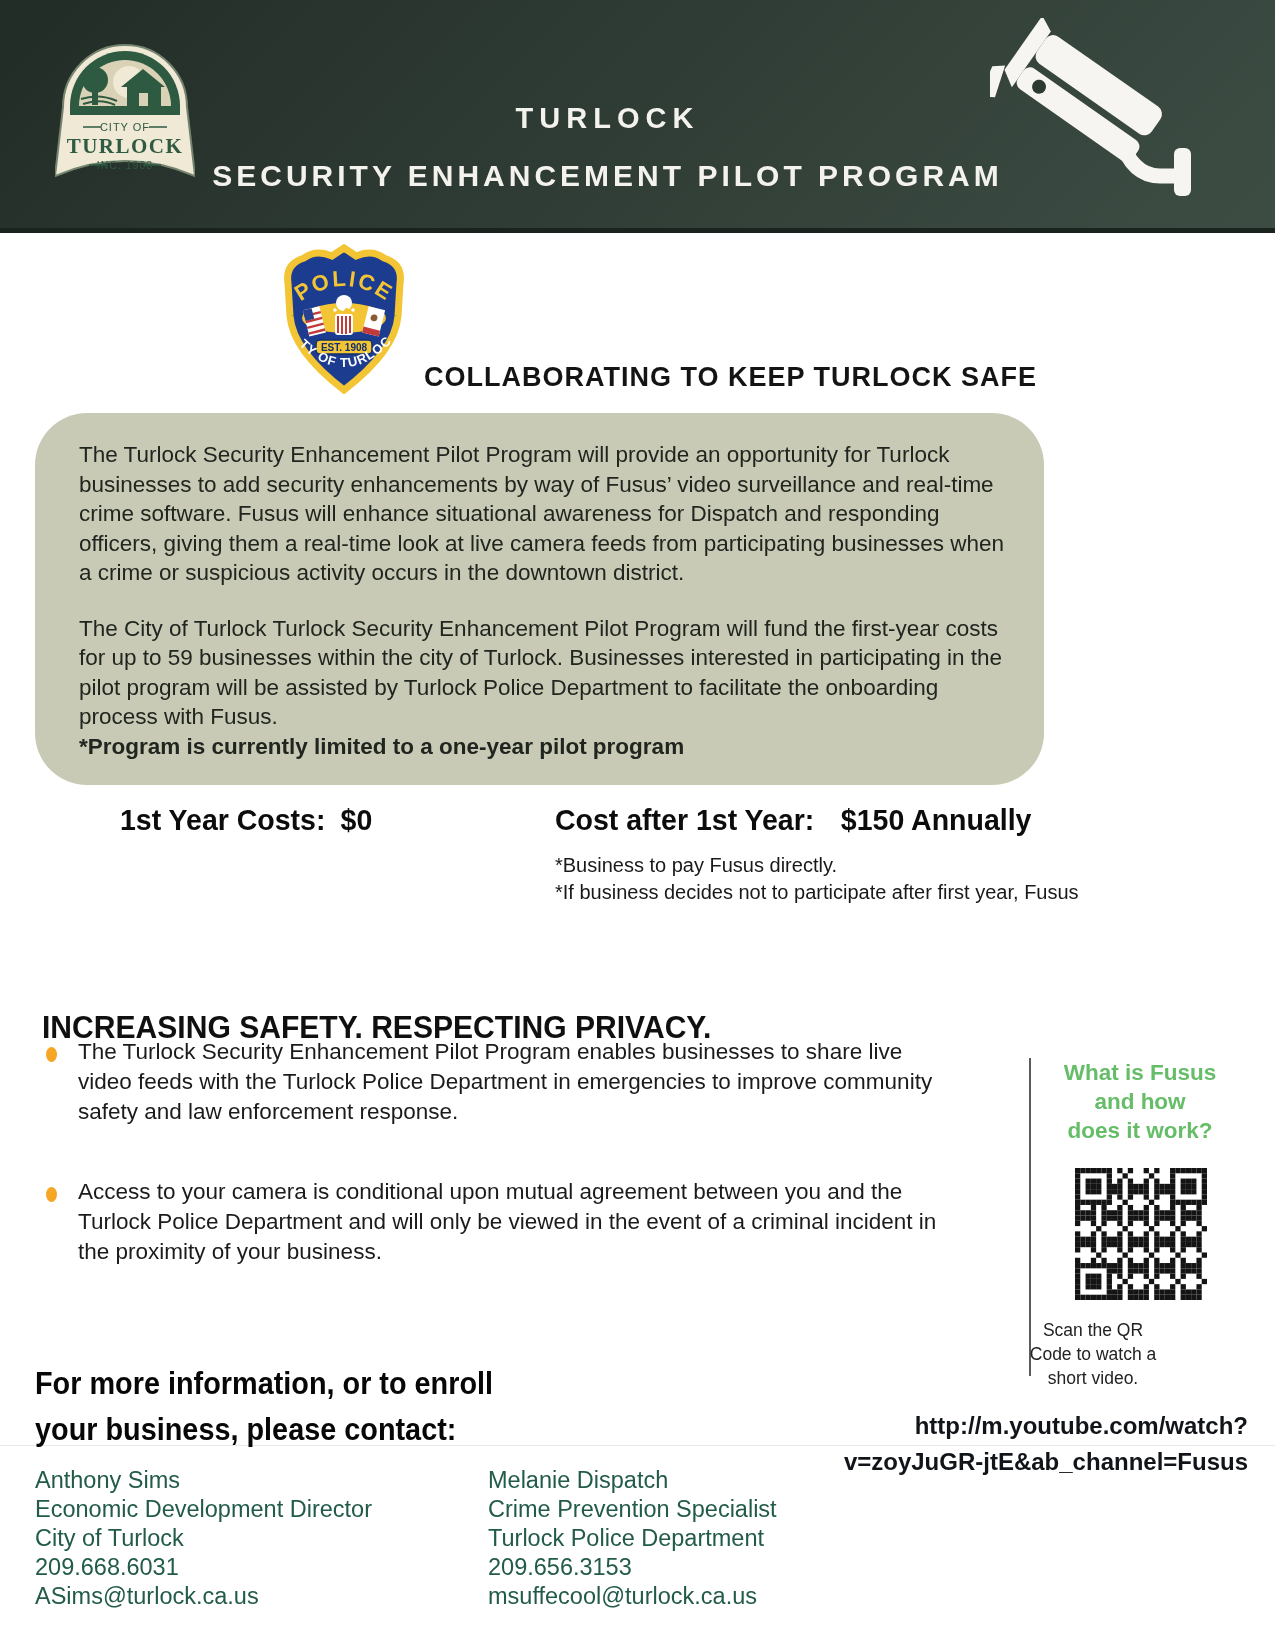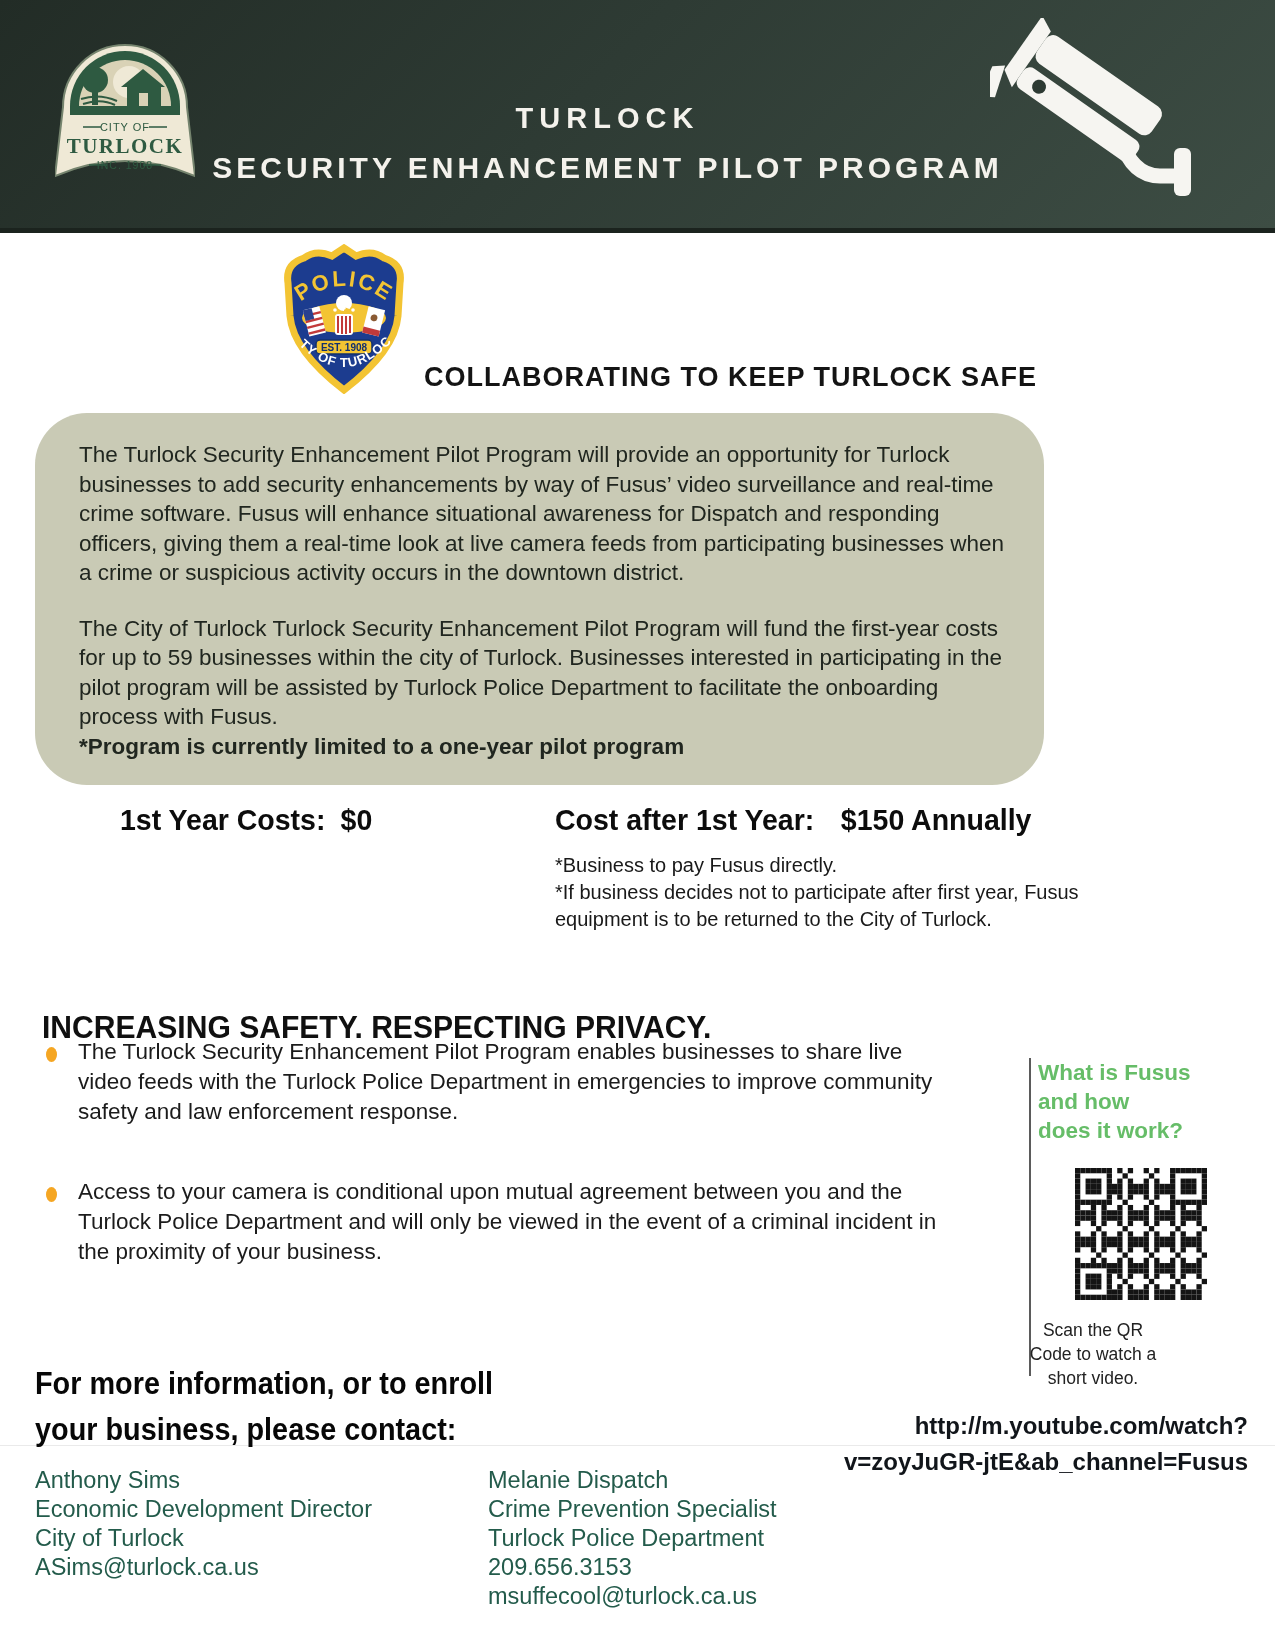--- a/index.html
+++ b/index.html
@@ -6,21 +6,21 @@
   .page{position:relative;width:1275px;height:1650px;margin:0 auto;background:#ffffff;
         font-family:"Liberation Sans",sans-serif;overflow:hidden;}
   .abs{position:absolute;}
 
   
   .header{left:0;top:0;width:1275px;height:228px;
           background:linear-gradient(135deg,#222c26 0%,#2e3b34 45%,#3d4d44 100%);
           border-bottom:5px solid #1b231e;}
   .hdr-titles{left:0;top:102px;width:1215px;text-align:center;color:#f4f2ec;}
   .hdr-t1{font-size:29px;font-weight:bold;letter-spacing:6px;}
-  .hdr-t2{font-size:30px;font-weight:bold;letter-spacing:4px;margin-top:16px;}
+  .hdr-t2{font-size:30px;font-weight:bold;letter-spacing:4px;margin-top:24px;}
   .city-logo{left:55px;top:34px;width:140px;height:160px;}
   .cam-icon{right:75px;top:18px;width:210px;height:190px;}
 
   
   .police-badge{left:276px;top:244px;width:136px;height:150px;}
   .tagline{left:424px;top:362px;font-size:27px;font-weight:bold;color:#141414;letter-spacing:1px;}
 
   
   .intro-box{left:35px;top:413px;width:1009px;min-height:360px;background:#c9cab5;
              border-radius:52px;box-sizing:border-box;padding:27px 34px 24px 44px;
@@ -43,21 +43,21 @@
                    transform:scaleX(0.97);transform-origin:0 50%;white-space:nowrap;}
   .bullet-text{left:78px;width:884px;font-size:22.5px;line-height:30px;color:#1b1b1b;}
   .bullet1{top:1037px;}
   .bullet2{top:1177px;}
   .bullet-dot{left:46px;width:11px;height:15px;border-radius:50%;background:#f5a623;}
   .dot1{top:1047px;}
   .dot2{top:1187px;}
 
   
   .v-divider{left:1029px;top:1058px;width:2px;height:318px;background:#5b5b5b;}
-  .fusus-q{left:1038px;top:1058px;width:204px;font-size:22.5px;font-weight:bold;
+  .fusus-q{left:1038px;top:1058px;width:204px;text-align:center;font-size:22.5px;font-weight:bold;
            color:#66bd68;line-height:29px;white-space:pre-line;}
   .qr-box{left:1075px;top:1168px;width:132px;height:132px;}
   .qr-caption{left:991px;top:1318px;width:204px;text-align:center;font-size:17.5px;
               line-height:24px;color:#222;white-space:pre-line;}
 
   
   .contact-h1{left:35px;top:1366px;}
   .contact-h2{left:35px;top:1412px;}
   .contact-h{font-size:31px;font-weight:bold;color:#070707;white-space:nowrap;
              transform:scaleX(0.93);transform-origin:0 50%;}
@@ -152,21 +152,20 @@
 
   <div class="abs cost-row cost1">
     <span>1st Year Costs:</span><span class="cost-gap1"></span><span>$0</span>
   </div>
   <div class="abs cost-row cost2">
     <span>Cost after 1st Year:</span><span class="cost-gap2"></span><span>$150 Annually</span>
   </div>
   <div class="abs cost-notes">
     <div>*Business to pay Fusus directly.</div>
     <div>*If business decides not to participate after first year,  Fusus</div>
-    <div>equipment is to be returned to the City of Turlock.</div>
   </div>
 
   <div class="abs privacy-heading">INCREASING SAFETY. RESPECTING PRIVACY.</div>
 
   <span class="abs bullet-dot dot1"></span>
   <div class="abs bullet-text bullet1">The Turlock Security  Enhancement Pilot Program enables businesses to share live video feeds with the Turlock Police Department in emergencies to improve community safety and law enforcement response.</div>
 
   <span class="abs bullet-dot dot2"></span>
   <div class="abs bullet-text bullet2">Access to your camera is conditional upon mutual agreement between you and the Turlock Police Department and will only be viewed in the event of a criminal incident in the proximity of your business.</div>
 
@@ -536,20 +535,21 @@
 
   <div class="abs video-url">
     <div>http://m.youtube.com/watch?</div>
     <div>v=zoyJuGR-jtE&amp;ab_channel=Fusus</div>
   </div>
 
   <div class="abs contact-col col1">
     <div>Anthony Sims</div>
     <div>Economic Development Director</div>
     <div>City of Turlock</div>
+    <div>209.668.6031</div>
     <div>ASims@turlock.ca.us</div>
   </div>
   <div class="abs contact-col col2">
     <div>Melanie Dispatch</div>
     <div>Crime Prevention Specialist</div>
     <div>Turlock Police Department</div>
     <div>209.656.3153</div>
     <div>msuffecool@turlock.ca.us</div>
   </div>
 

